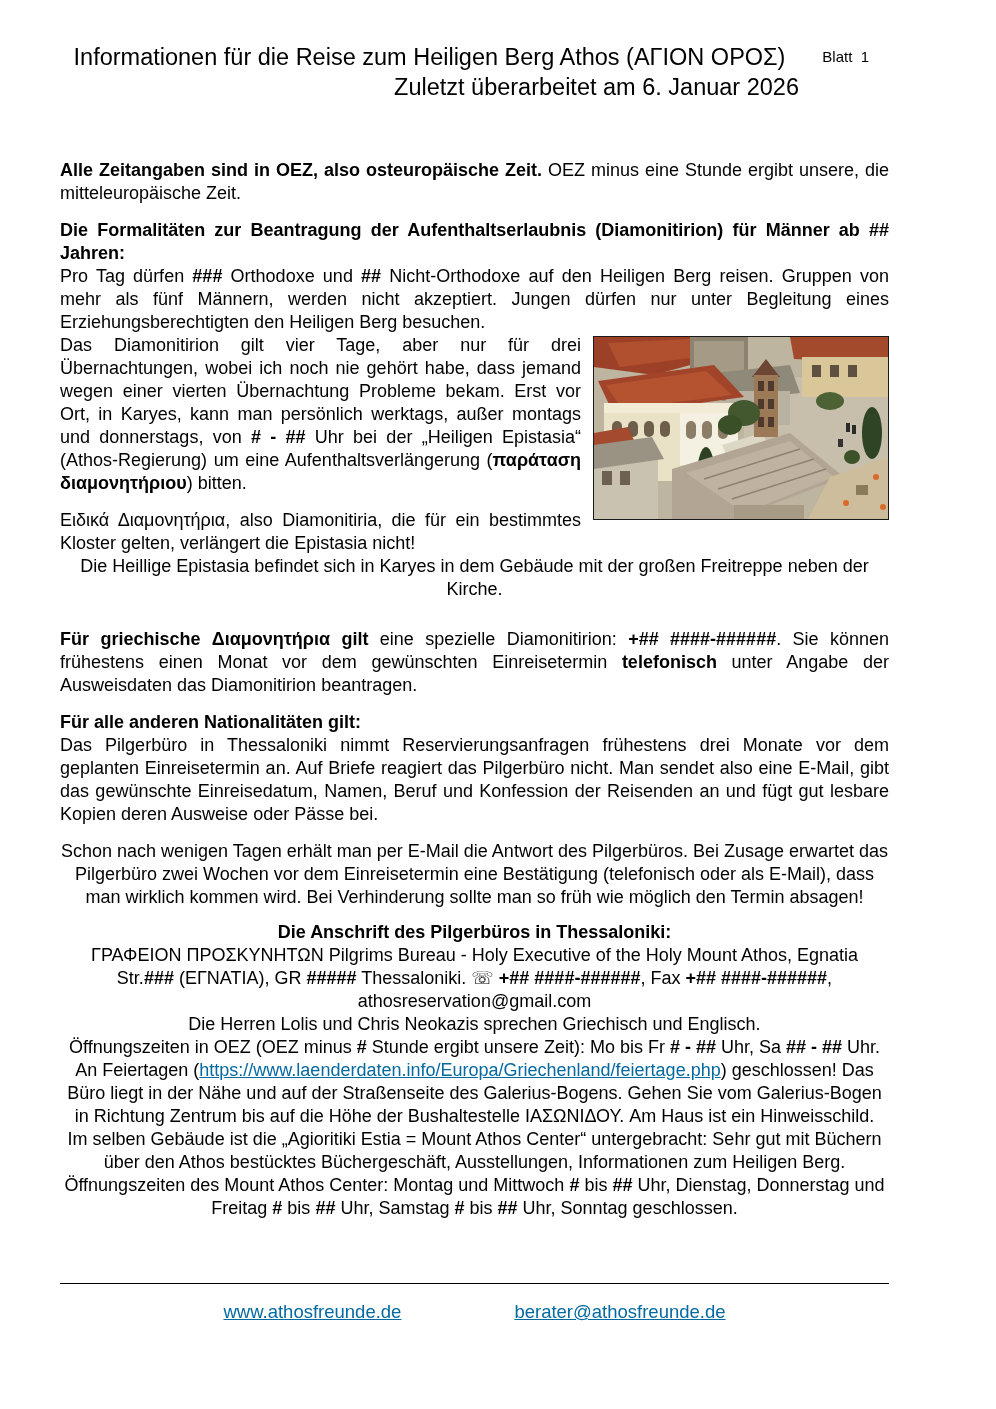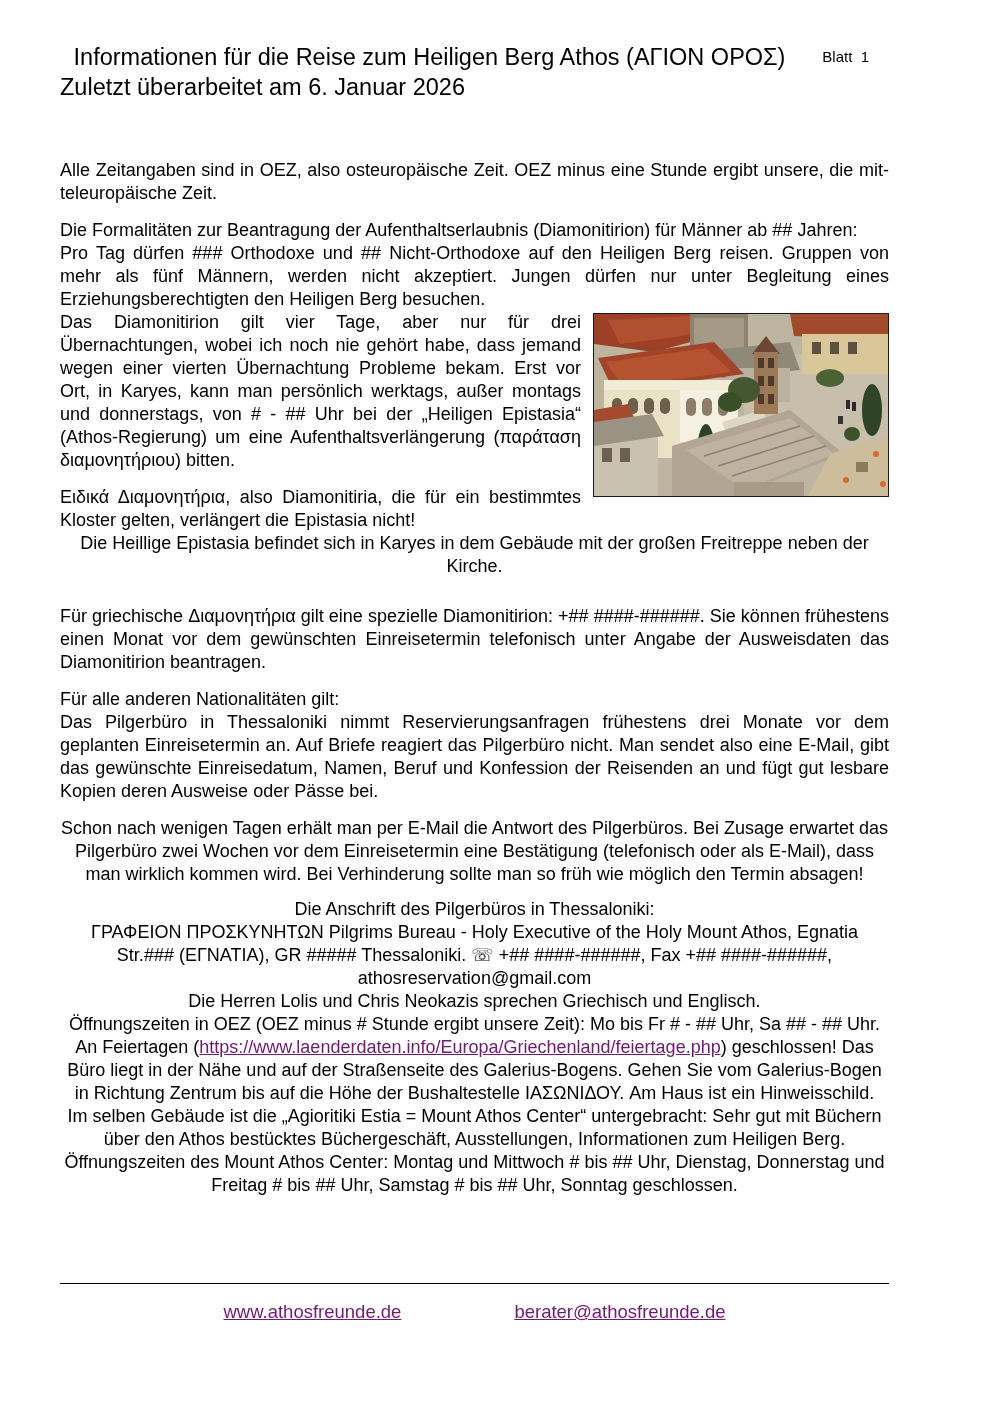--- a/index.html
+++ b/index.html
@@ -8,31 +8,31 @@
     width:948px;height:1409px;
     background:#ffffff;
     font-family:"Liberation Sans","DejaVu Sans",sans-serif;
     font-size:18px;line-height:23px;color:#000;
     overflow:hidden;
   }
   .content{padding:42px 59px 0 60px;}
   
   .hdr{position:relative;}
   .hdr-line1{ text-align:center; font-size:23.5px; line-height:30px; padding-right:90px; white-space:nowrap;}
-  .hdr-line2{ text-align:left; font-size:23.5px; line-height:30px; padding-right:90px; white-space:nowrap;}
+  .hdr-line2{ text-align:right; font-size:23.5px; line-height:30px; padding-right:90px; white-space:nowrap;}
   .blatt{position:absolute; right:20px; top:0; font-size:15px; line-height:30px;}
   
   .p{margin:0 0 14px 0; text-align:justify; hyphens:manual;}
   .p.left{text-align:center;}
   .p.mb0{margin-bottom:0;}
   .first-para{margin-top:57px;}
   .gap2{margin-top:27px;}
   .gapsm{margin-top:-2px;}
-  b{font-weight:normal;}
-  a.lnk{color:#701a75;text-decoration:underline;cursor:pointer;}
+  b{font-weight:bold;}
+  a.lnk{color:#0369a1;text-decoration:underline;cursor:pointer;}
   
   .photo{
     float:right;
     width:294px;height:182px;
     margin:2px 0 8px 12px;
     border:1px solid #1a1a1a;
     box-sizing:content-box;
     display:block;
   }
   .clear{clear:both;}

